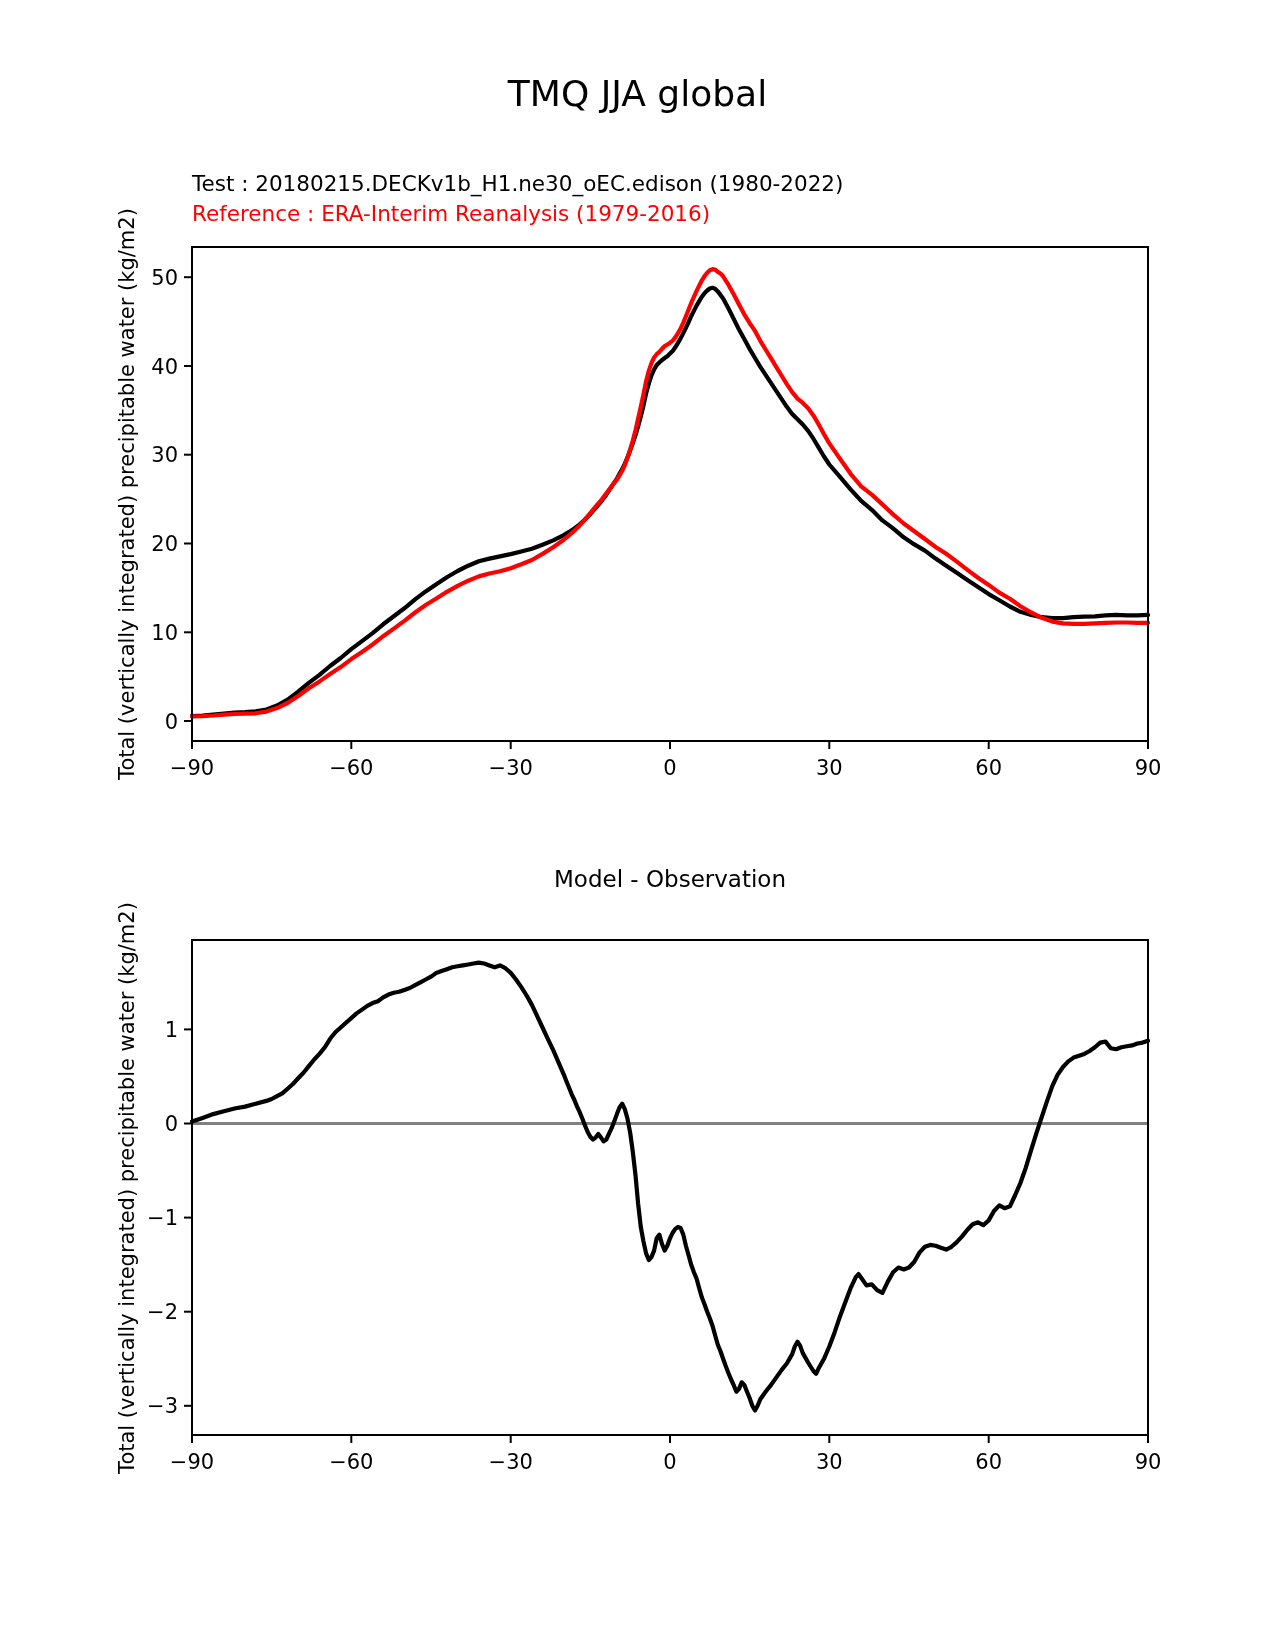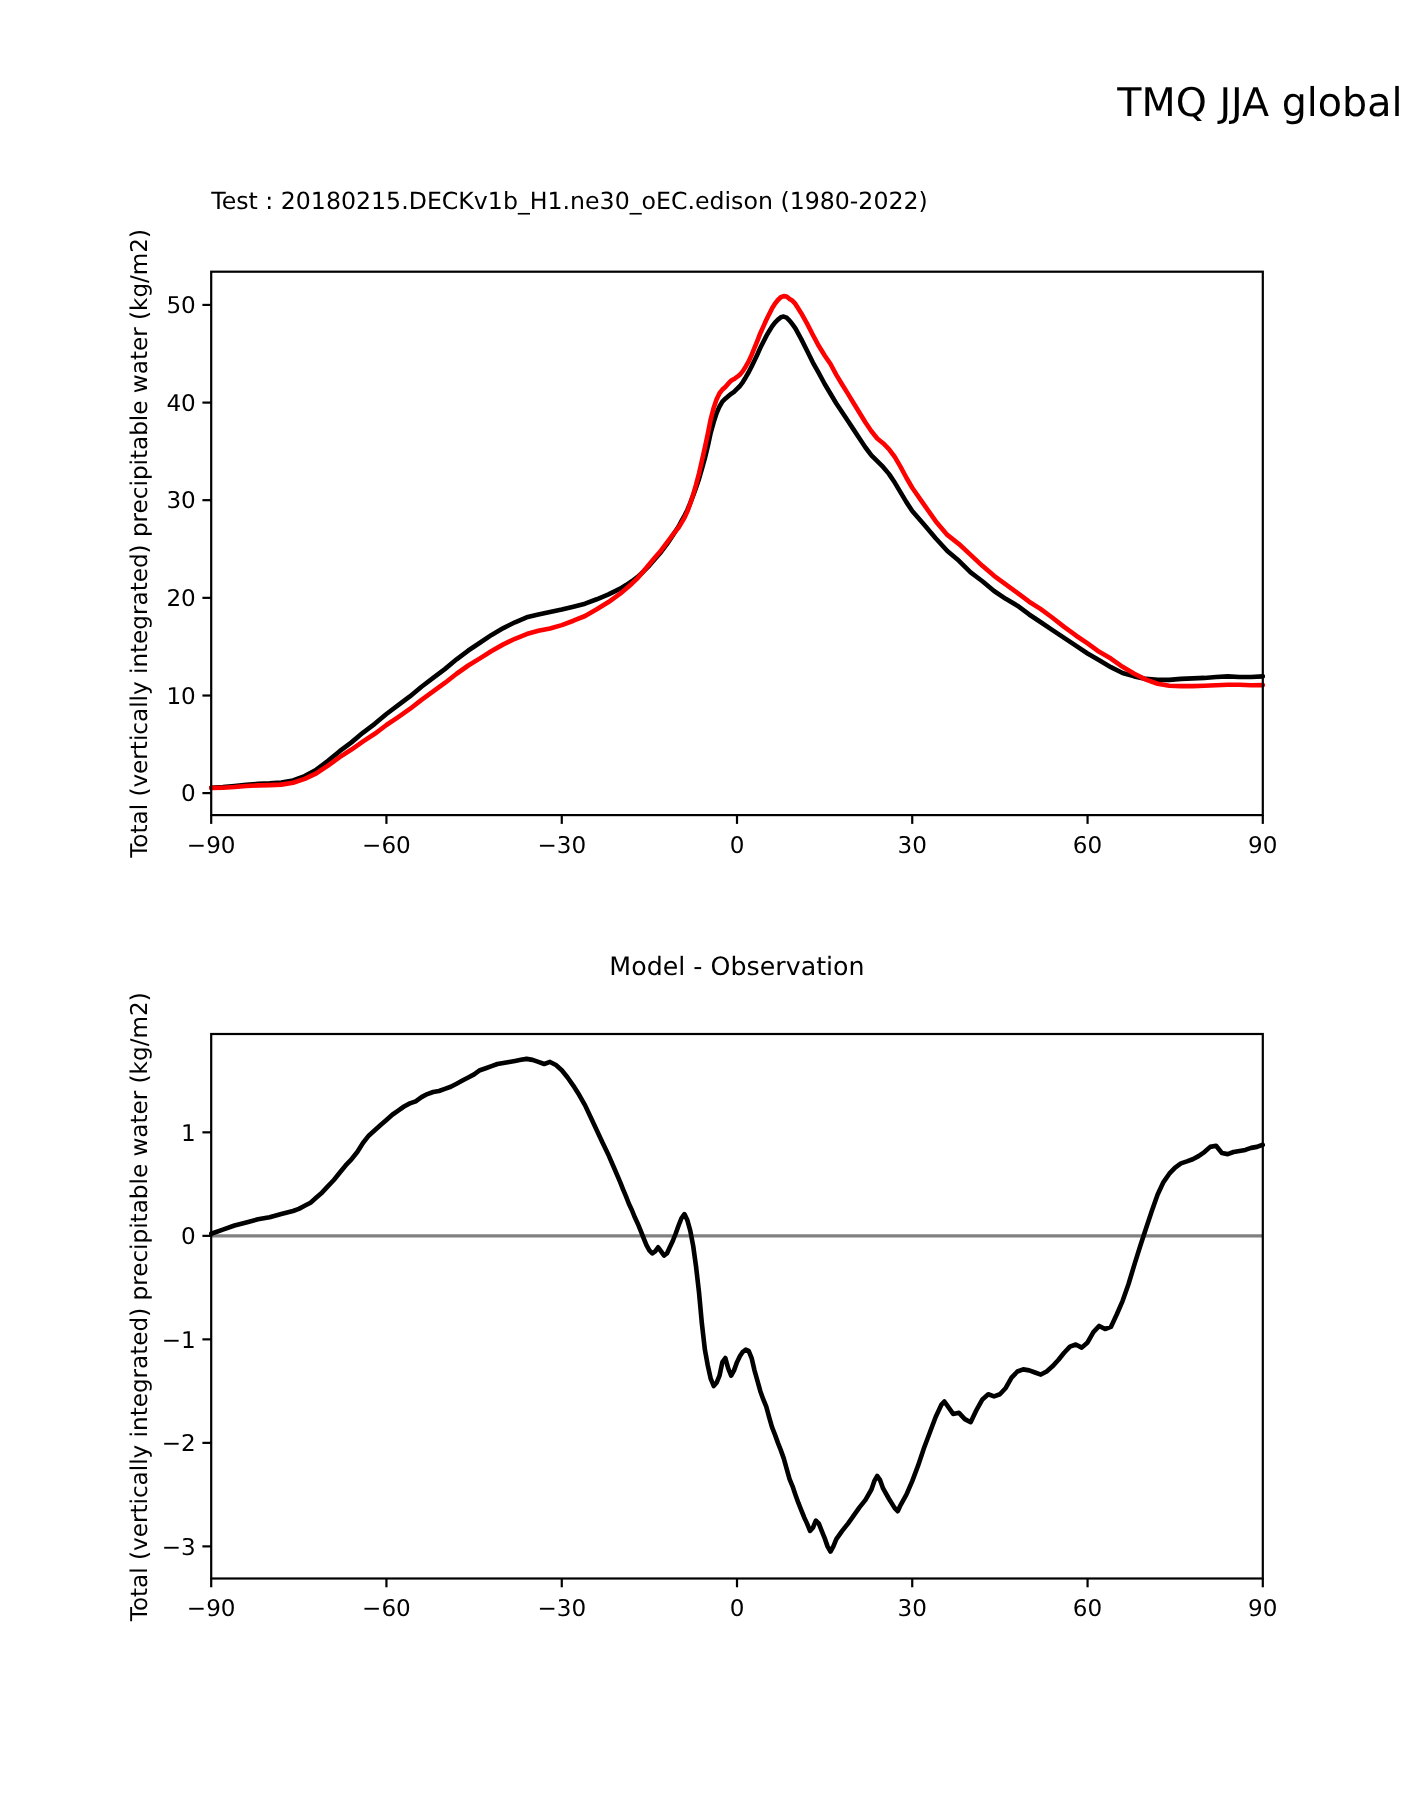--- a/index.html
+++ b/index.html
@@ -1,37 +1,38 @@
 <!DOCTYPE html>
 <html><head>
 <meta charset="utf-8">
 <style>
   html,body{margin:0;padding:0;background:#ffffff;}
   .fig{position:relative;width:1275px;height:1650px;background:#ffffff;
        font-family:"DejaVu Sans",sans-serif;color:#000;overflow:hidden;}
-  .fig-title{position:absolute;left:0;top:74px;width:1275px;text-align:right;
+  .fig-title{position:absolute;left:0;top:74px;width:1275px;text-align:center;
        font-size:36px;line-height:1.1;}
   .subtitle{position:absolute;left:192px;font-size:21.5px;line-height:1.2;white-space:nowrap;}
   .subtitle.test{top:171px;color:#000000;}
   .subtitle.ref{top:201px;color:#ff0000;}
   .axes-title{position:absolute;left:0;top:866px;width:1340px;text-align:center;
        font-size:23px;white-space:nowrap;}
   .ylabel{position:absolute;white-space:nowrap;font-size:21px;
        transform:translate(-50%,-50%) rotate(-90deg);}
   .ylabel.top{left:127px;top:494px;}
   .ylabel.bottom{left:127px;top:1188px;}
   svg text{font-family:"DejaVu Sans",sans-serif;fill:#000000;}
   #charts{position:absolute;left:0;top:0;}
 </style>
 </head>
 <body>
 
 <div class="fig">
   <div class="fig-title">TMQ JJA global</div>
   <div class="subtitle test">Test : 20180215.DECKv1b_H1.ne30_oEC.edison (1980-2022)</div>
+  <div class="subtitle ref">Reference : ERA-Interim Reanalysis (1979-2016)</div>
   <div class="axes-title">Model - Observation</div>
   <div class="ylabel top">Total (vertically integrated) precipitable water (kg/m2)</div>
   <div class="ylabel bottom">Total (vertically integrated) precipitable water (kg/m2)</div>
   <svg id="charts" width="1275" height="1650" viewBox="0 0 1275 1650">
       <defs>
         <clipPath id="clip0">
           <rect x="190" y="245" width="960" height="498"></rect>
         </clipPath>
       </defs>
       <path d="M192.0,716.1L202.6,715.5L213.2,714.6L223.9,713.5L234.5,712.6L245.1,712.2L255.7,711.4L266.4,709.5L277.0,705.5L287.6,699.7L298.2,691.7L308.8,682.9L319.5,674.9L330.1,666.0L340.7,658.0L351.3,649.1L362.0,641.1L372.6,633.1L383.2,624.3L393.8,616.3L404.4,608.3L415.1,599.4L425.7,591.4L436.3,584.3L446.9,577.2L457.6,571.0L468.2,565.7L478.8,561.2L489.4,558.6L500.0,556.4L510.7,554.1L521.3,551.5L531.9,548.8L542.5,544.8L553.2,540.4L563.8,535.1L569.1,531.9L574.4,528.4L579.7,524.4L585.0,519.5L590.3,514.2L595.6,508.0L601.0,501.8L606.3,494.7L611.6,486.7L614.2,482.7L616.9,478.7L619.5,473.8L622.2,468.9L624.9,463.6L627.5,457.4L630.2,450.3L632.8,443.2L635.5,435.2L638.1,426.3L640.8,416.5L643.4,405.9L646.1,393.5L648.8,383.7L651.4,375.7L654.1,369.5L656.7,365.1L659.4,362.4L662.0,360.2L664.7,358.0L667.3,356.2L670.0,353.5L672.7,350.9L675.3,347.3L678.0,342.9L680.6,338.4L683.3,333.1L685.9,327.8L688.6,322.0L691.2,316.2L693.9,310.9L696.6,305.6L699.2,301.1L701.9,296.7L704.5,293.2L707.2,290.5L709.8,288.5L712.5,287.8L715.1,288.7L717.8,291.4L720.5,294.9L723.1,298.5L728.4,308.3L733.7,318.9L739.0,329.6L744.4,339.3L749.7,349.1L755.0,358.0L760.3,366.8L765.6,374.8L770.9,382.8L776.2,390.8L781.5,398.8L786.8,406.8L792.2,413.9L797.5,419.2L802.8,424.5L808.1,430.8L813.4,438.7L818.7,447.6L824.0,456.5L829.3,464.5L840.0,476.9L850.6,489.3L861.2,500.9L871.8,509.8L882.4,520.4L893.1,528.4L903.7,537.3L914.3,544.4L924.9,550.6L935.6,558.6L946.2,565.7L956.8,572.8L967.4,579.9L978.0,587.0L988.7,594.1L999.3,600.3L1009.9,606.5L1020.5,611.8L1031.2,614.9L1041.8,617.2L1052.4,618.1L1063.0,618.1L1073.6,617.2L1084.3,616.7L1094.9,616.3L1105.5,615.4L1116.1,614.9L1126.8,615.4L1137.4,615.4L1148.0,614.9" fill="none" stroke="#000000" stroke-width="4.2" stroke-linejoin="round" stroke-linecap="round" clip-path="url(#clip0)"></path>

